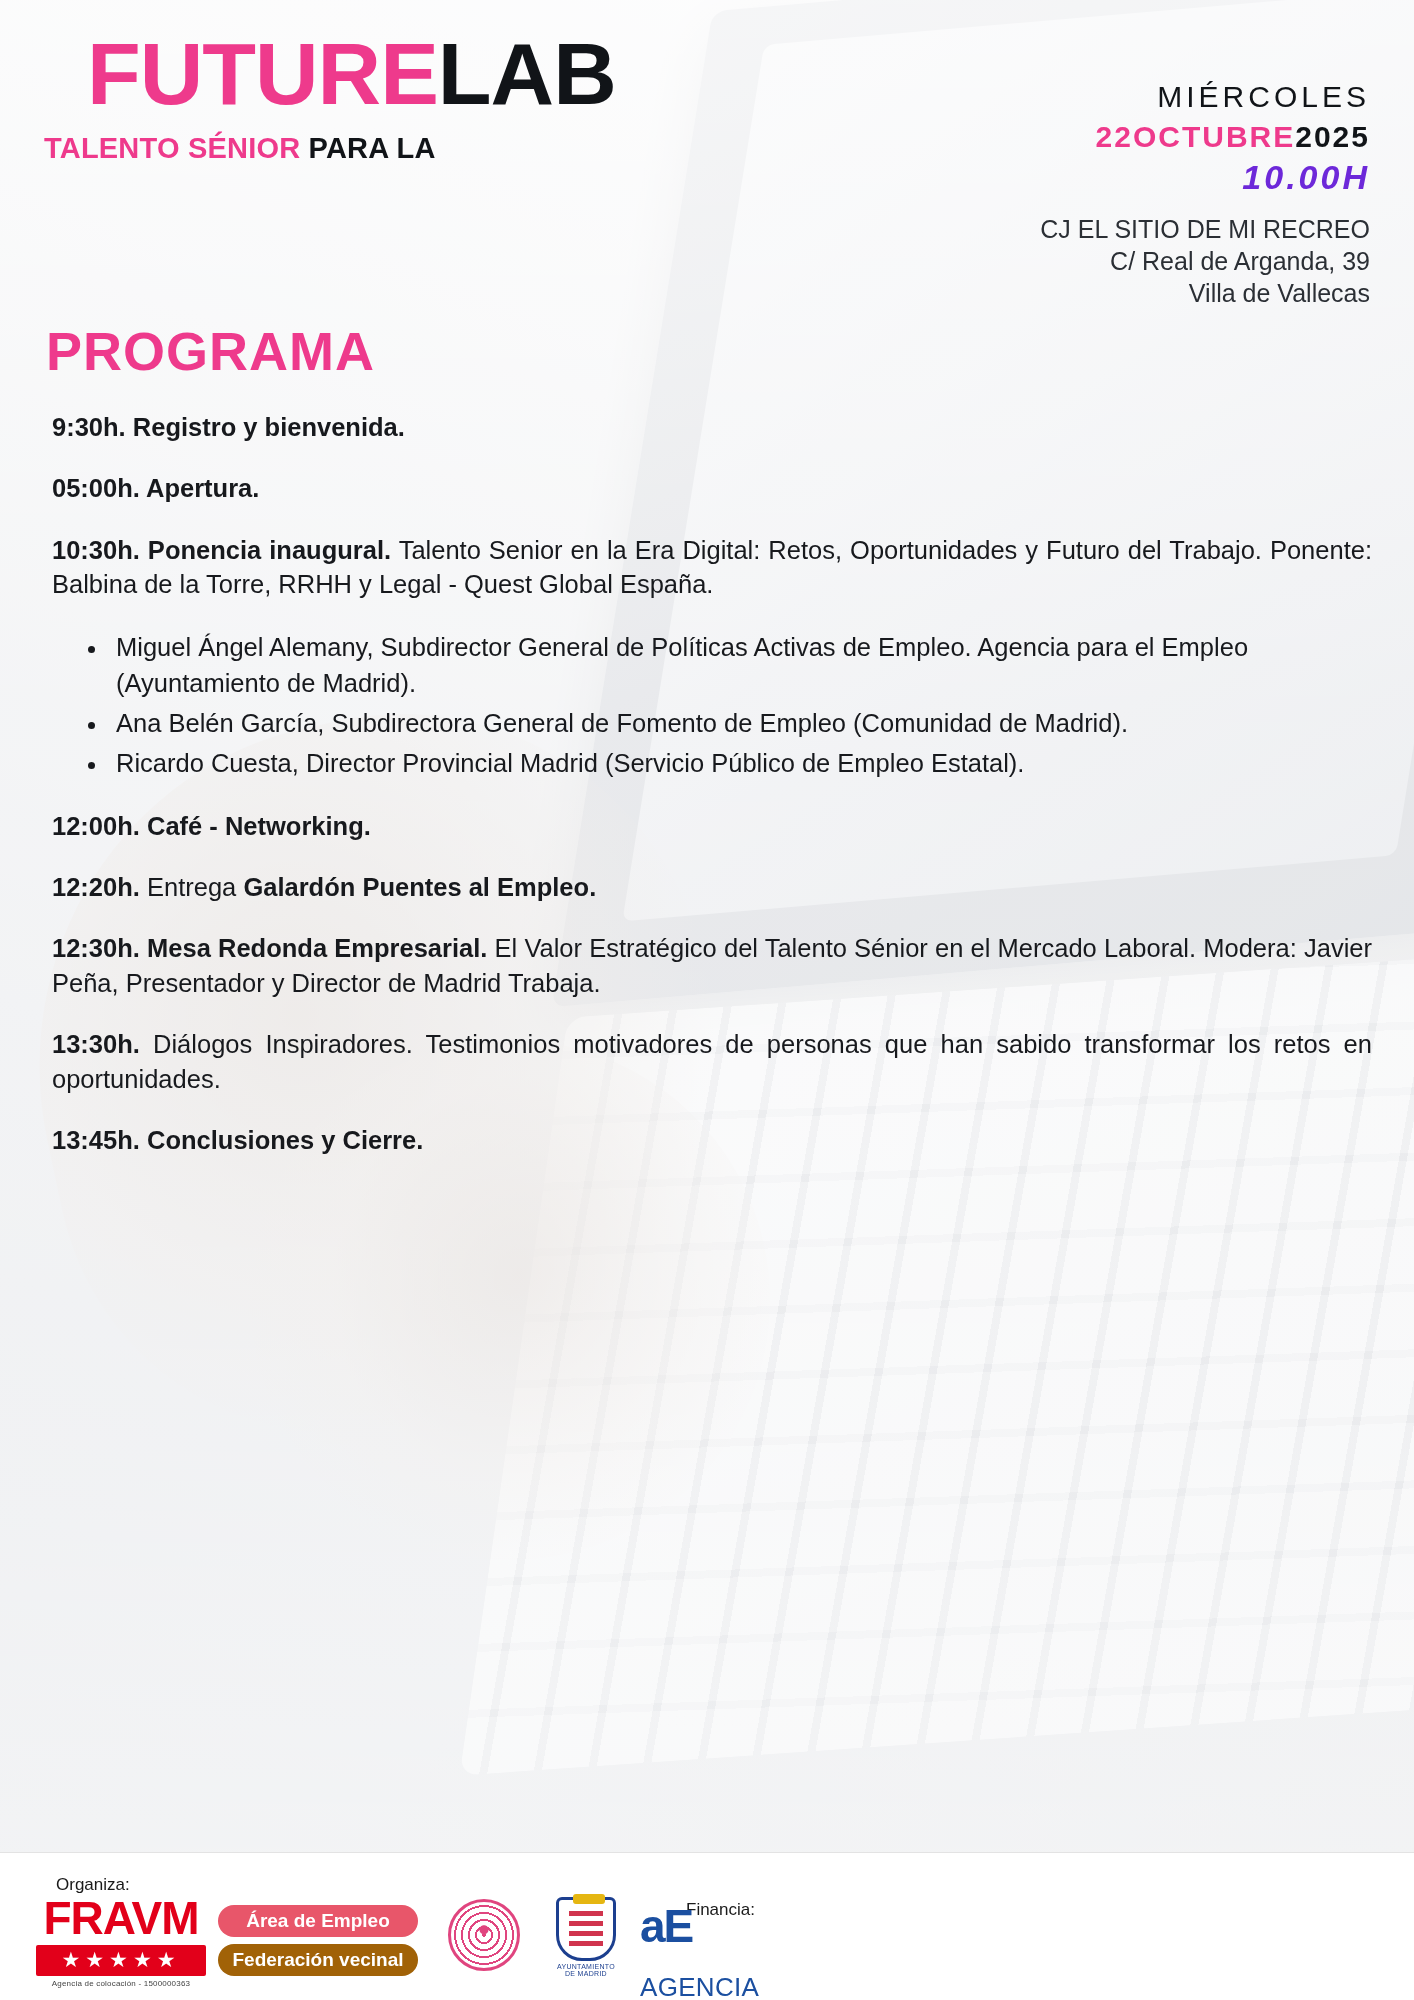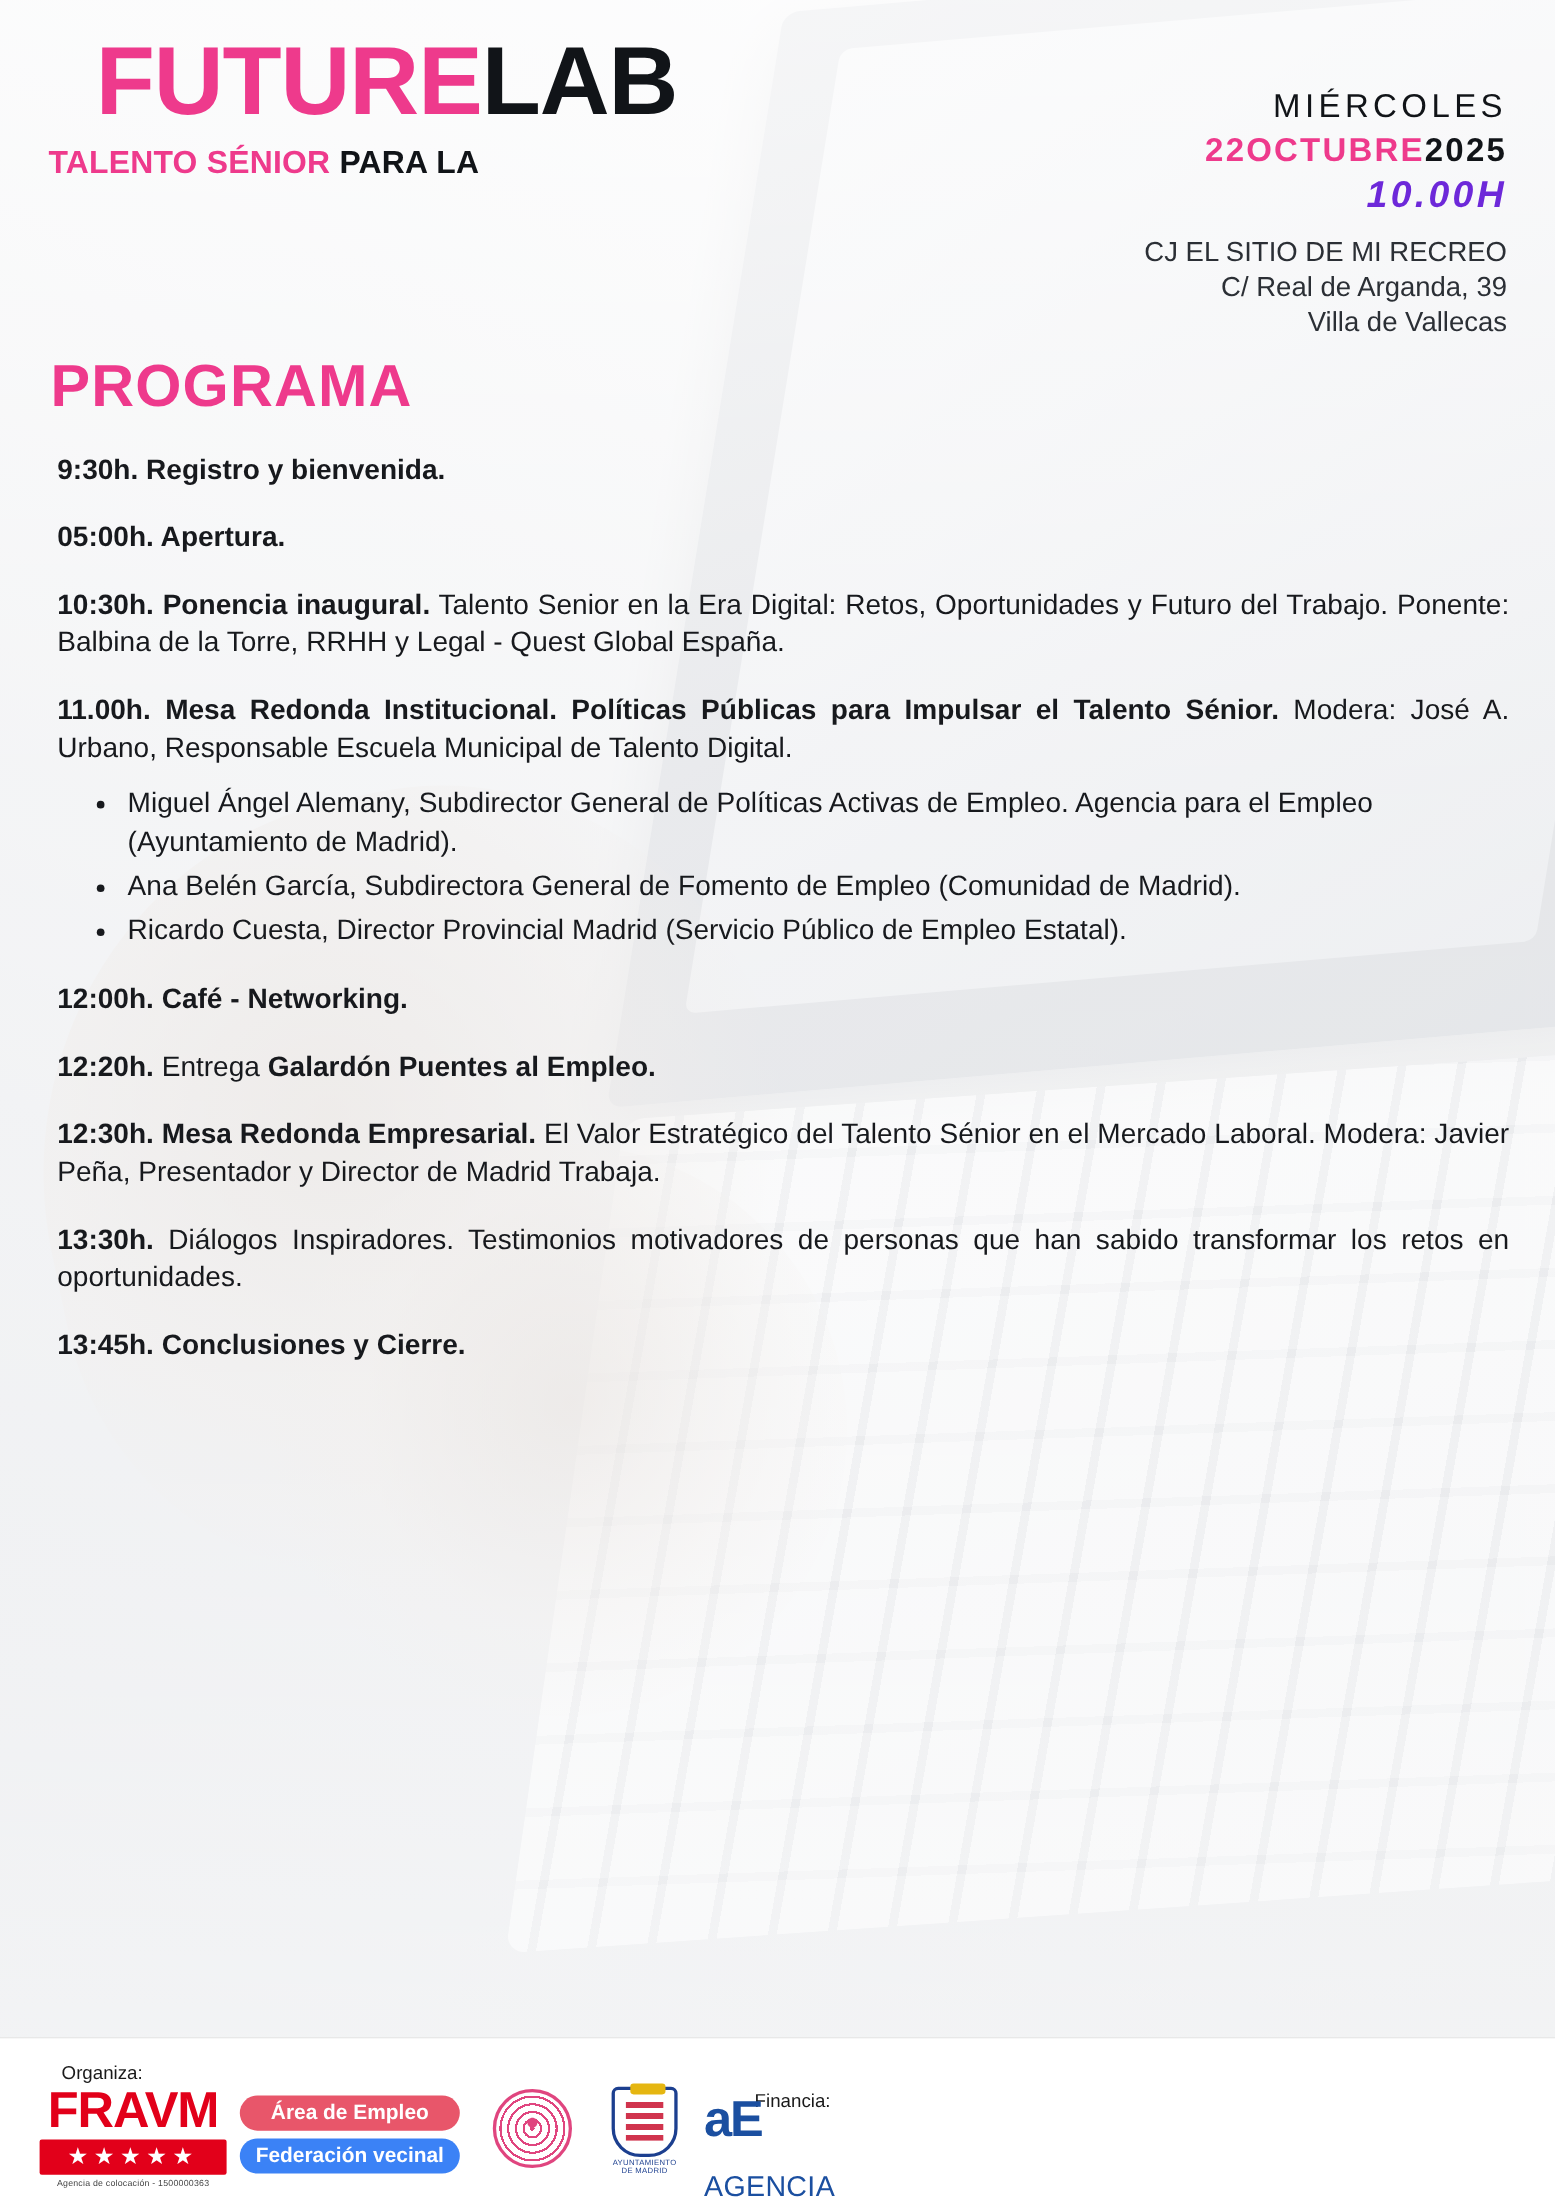--- a/index.html
+++ b/index.html
@@ -150,21 +150,21 @@
     letter-spacing: 5px; padding: 3px 0 4px; border-radius: 2px;
   }
   .fravm-sub { margin-top: 3px; font-size: 8px; color: #444; letter-spacing: .2px; }
 
   .pill-group { position: absolute; left: 218px; top: 52px; width: 200px; }
   .pill {
     border-radius: 16px; color: #fff; font-size: 19px; font-weight: 700;
     text-align: center; padding: 5px 10px; margin-bottom: 7px;
   }
   .pill.red { background: #e8566a; }
-  .pill.green { background: #3b82f6; }
+  .pill.green { background: #a16207; }
 
   .circle-logo {
     position: absolute; left: 448px; top: 46px;
     width: 72px; height: 72px; border-radius: 50%;
     border: 3px solid #e0457f;
     background:
       radial-gradient(circle at 50% 42%, #e0457f 0 4px, transparent 5px),
       repeating-radial-gradient(circle at 50% 50%, #e0457f 0 2px, transparent 2px 7px);
   }
   .shield {
@@ -247,21 +247,20 @@
         <div class="block">
           <div class="line just"><b>9:30h. Registro y bienvenida.</b></div>
         </div>
         <div class="block">
           <div class="line just"><b>05:00h. Apertura.</b></div>
         </div>
         <div class="block">
           <div class="line just"><b>10:30h. Ponencia inaugural.</b><span> Talento Senior en la Era Digital: Retos, Oportunidades y Futuro del Trabajo. Ponente: Balbina de la Torre, RRHH y Legal - Quest Global España.</span></div>
         </div>
         <div class="block">
-          <div class="line just"><b>11.00h. Mesa Redonda Institucional. Políticas Públicas para Impulsar el Talento Sénior.</b><span> Modera: José A. Urbano, Responsable Escuela Municipal de Talento Digital.</span></div>
           <ul class="bullets">
             <li>Miguel Ángel Alemany, Subdirector General de Políticas Activas de Empleo. Agencia para el Empleo (Ayuntamiento de Madrid).</li>
             <li>Ana Belén García, Subdirectora General de Fomento de Empleo (Comunidad de Madrid).</li>
             <li>Ricardo Cuesta, Director Provincial Madrid (Servicio Público de Empleo Estatal).</li>
           </ul>
         </div>
         <div class="block">
           <div class="line just"><b>12:00h. Café - Networking.</b></div>
         </div>
         <div class="block">

